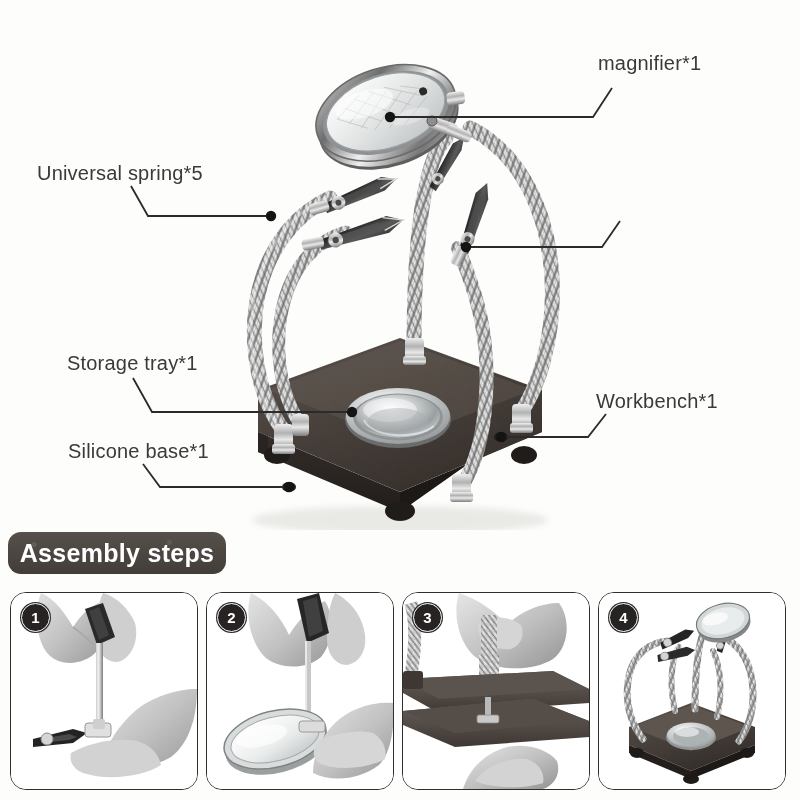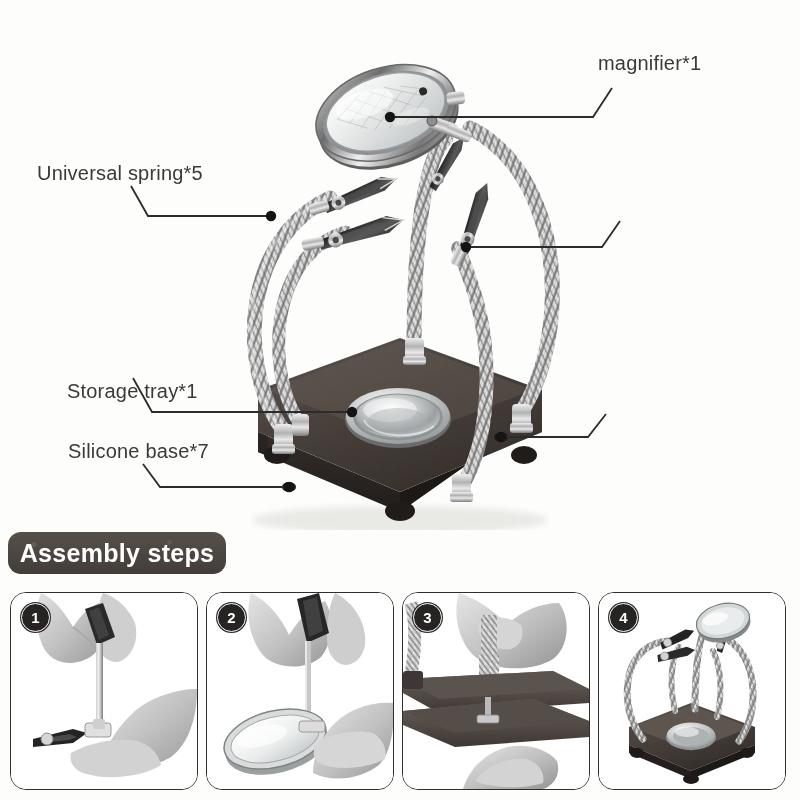--- a/index.html
+++ b/index.html
@@ -338,22 +338,23 @@
           <circle cx="271" cy="216" r="5.2"></circle>
           <circle cx="466" cy="247" r="5.2"></circle>
           <circle cx="352" cy="412" r="5.2"></circle>
           <circle cx="501" cy="437" r="5.2"></circle>
           <circle cx="289" cy="487" r="5.2"></circle>
         </g>
     </svg>
 
     <div class="callout-label" style="left: 598px; top: 52px;">magnifier*1</div>
     <div class="callout-label" style="left: 37px; top: 162px;">Universal spring*5</div>
-    <div class="callout-label" style="left: 67px; top: 352px; margin-top: 28px;">Storage tray*1</div>
-    <div class="callout-label" style="left: 68px; top: 440px;">Silicone base*7</div>
+    <div class="callout-label" style="left: 67px; top: 352px;">Storage tray*1</div>
+    <div class="callout-label" style="left: 596px; top: 390px;">Workbench*1</div>
+    <div class="callout-label" style="left: 68px; top: 440px;">Silicone base*1</div>
   </div>
 
   <div id="assembly-banner">
     <span id="assembly-banner-text">Assembly steps</span>
   </div>
 
   <div id="steps-row">
 
     <div class="step-card">
       <svg class="step-photo" viewBox="0 0 186 196">

